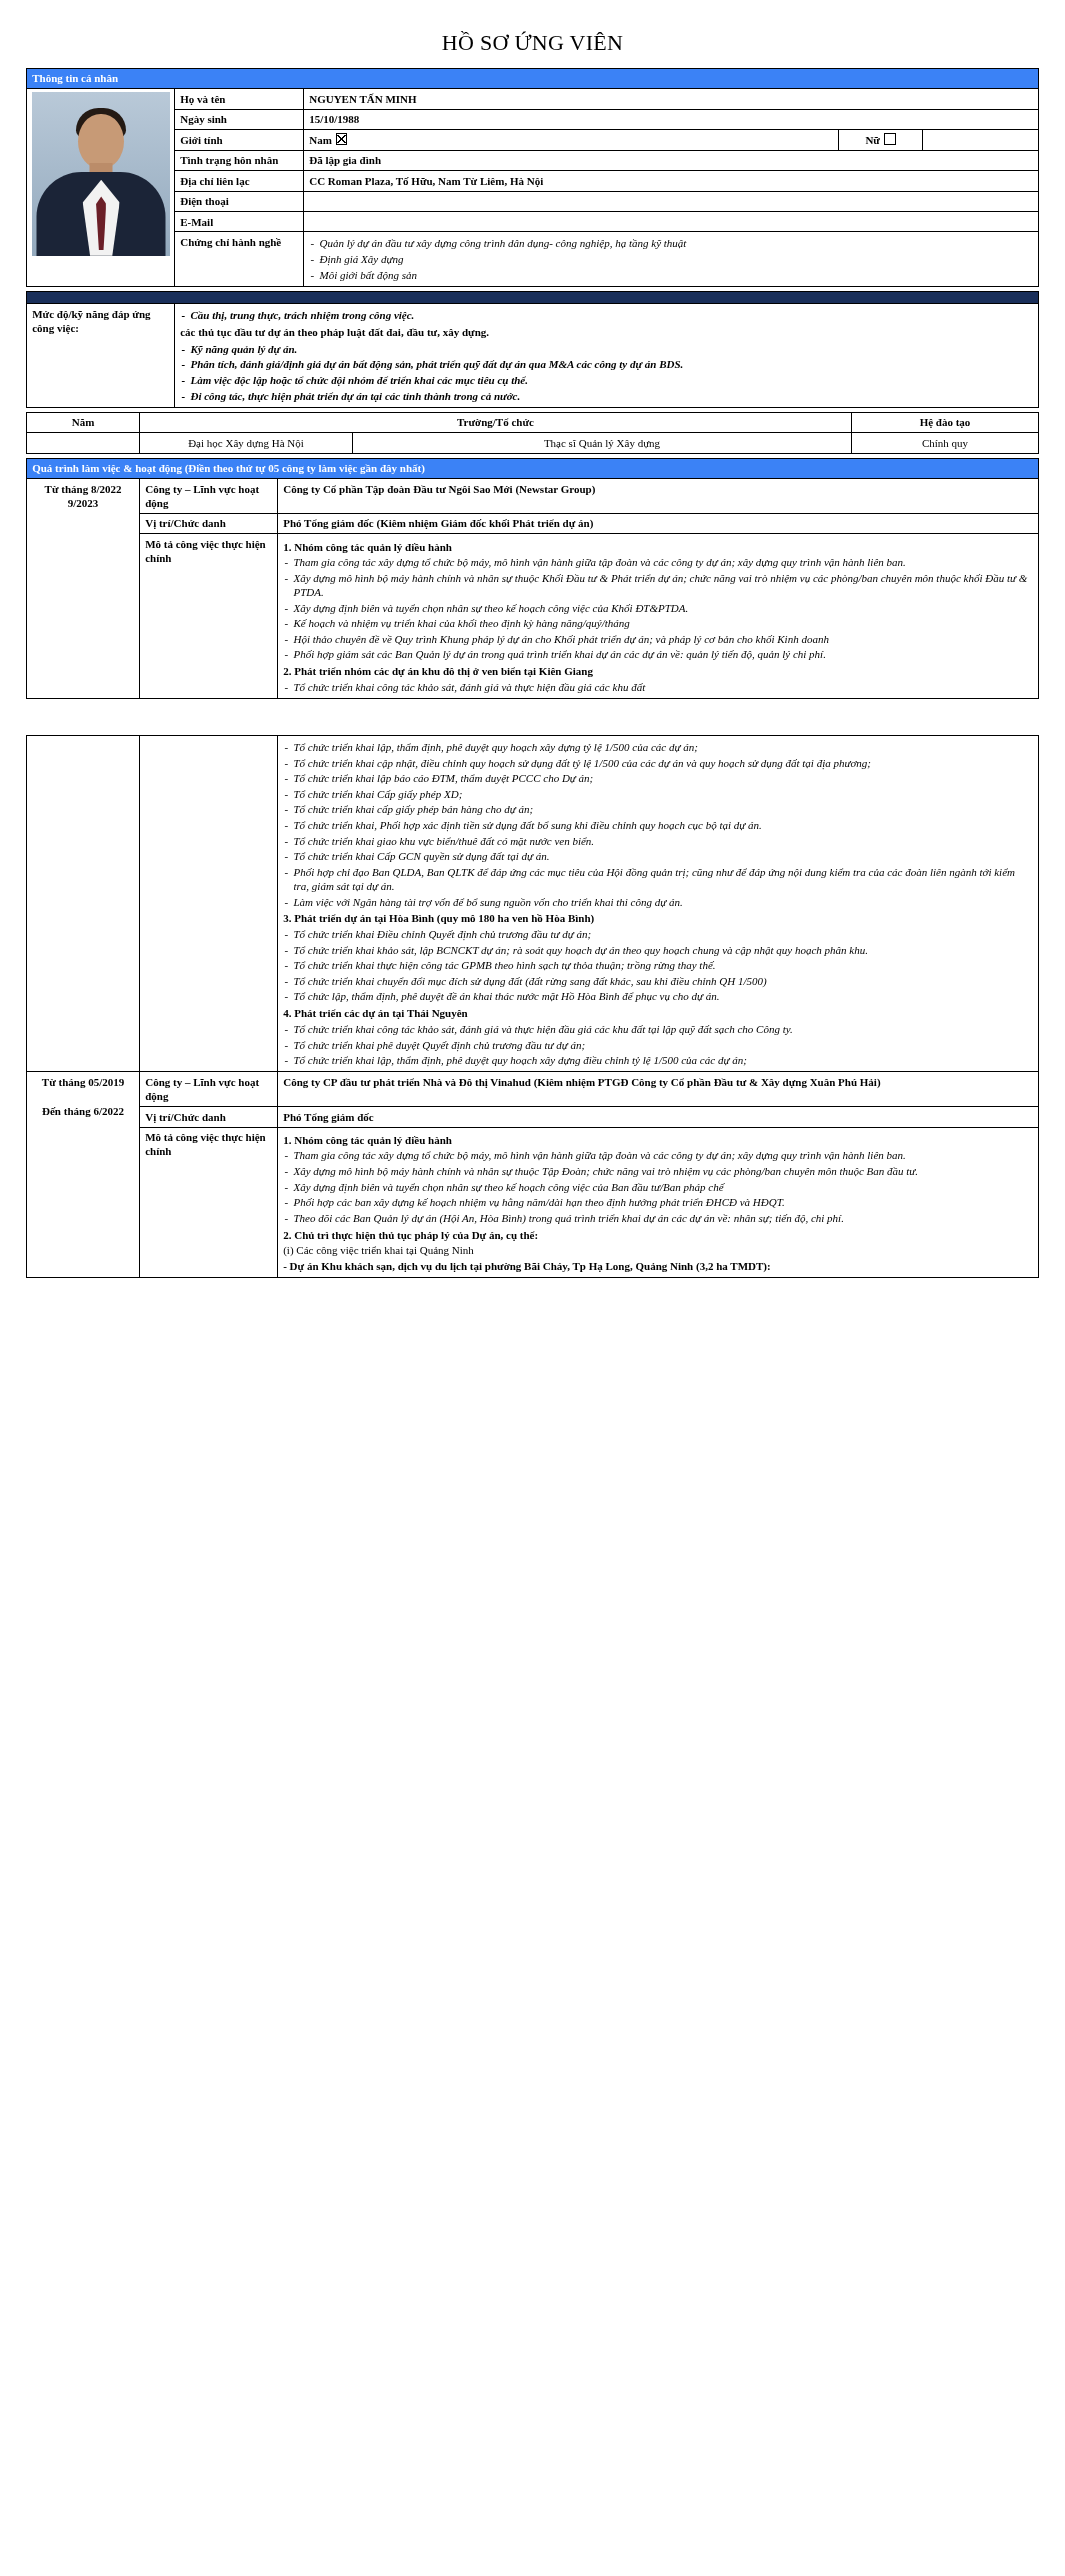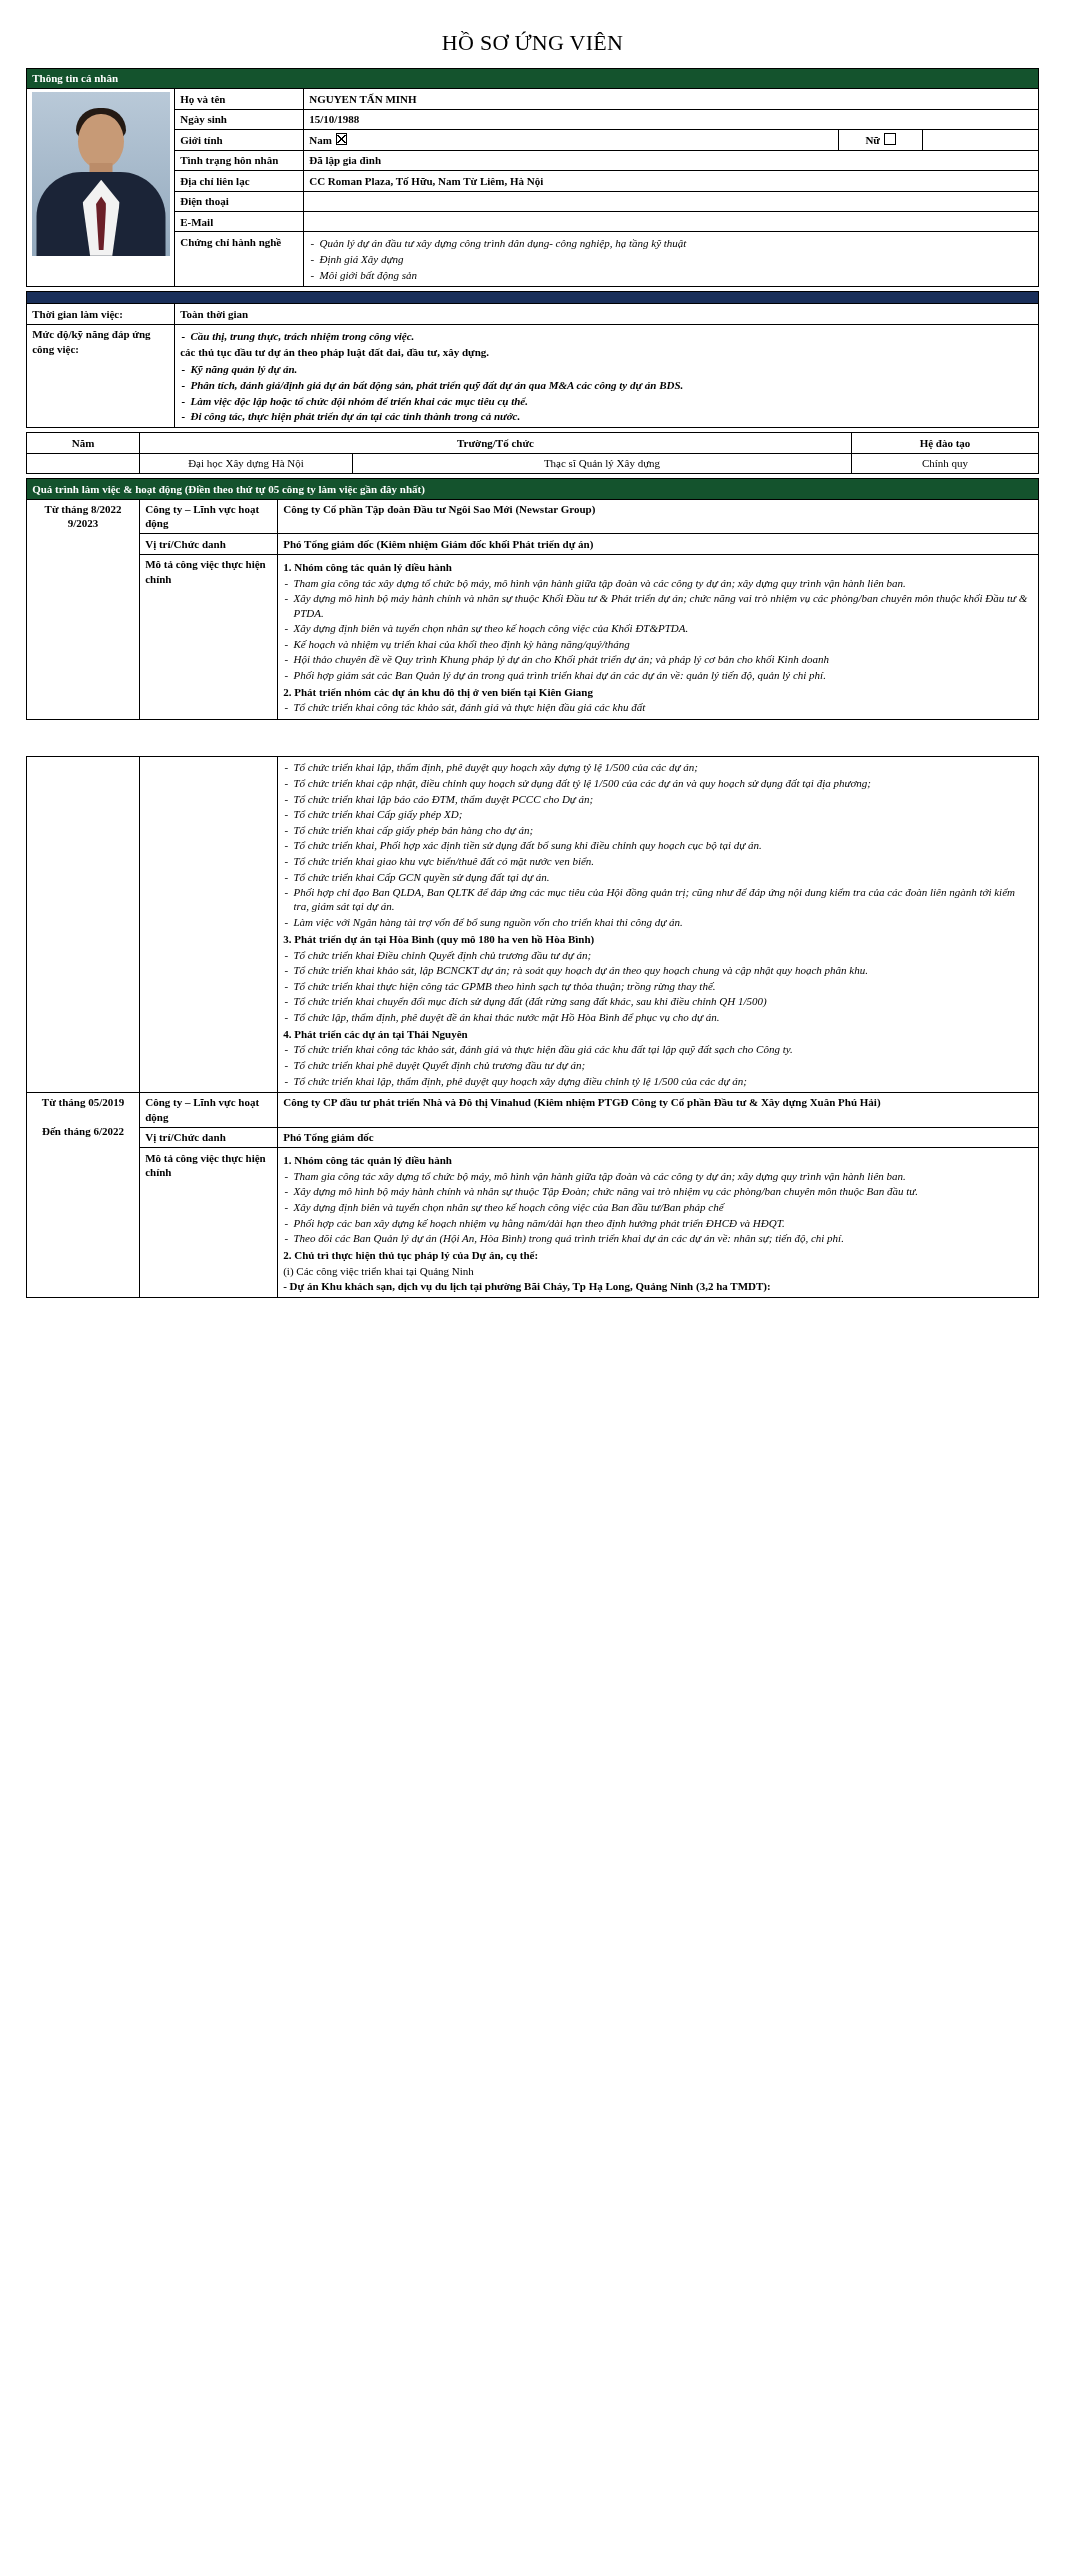--- a/index.html
+++ b/index.html
@@ -5,21 +5,21 @@
   html,body{margin:0;padding:0;background:#fff;}
   body{font-family:"Liberation Serif", serif; color:#000;}
   .page{width:1065px;margin:0 auto;position:relative;}
   .sheet{padding:0 26px;}
   h1.doc-title{
     text-align:center;font-size:22px;font-weight:normal;letter-spacing:0.3px;
     margin:30px 0 11.6px 0;font-family:"Liberation Serif", serif;
   }
   table.main{width:100%;border-collapse:collapse;table-layout:fixed;}
   table.main td,table.main th{border:0.6px solid #000;vertical-align:top;padding:2.6px 5.2px;font-size:11px;line-height:1.3;}
-  .bandrow td{background:#14532d;color:#fff;font-weight:bold;border:0.6px solid #1a2f5a;padding:3.2px 6.4px;font-size:11px;}
+  .bandrow td{background:#3b82f6;color:#fff;font-weight:bold;border:0.6px solid #1a2f5a;padding:3.2px 6.4px;font-size:11px;}
   .band-thin td{background:#1a2f5a;height:6.4px;padding:0;border:0.6px solid #1a2f5a;}
   .lbl{font-weight:bold;}
   .photo-cell{width:148px;background:#fff;padding:3.9px;}
   .photo{
     width:138px;height:164px;background:#c9d4df;position:relative;overflow:hidden;
   }
   .photo .bg{position:absolute;inset:0;background:linear-gradient(180deg,#b9c9d8 0%,#93a9bd 100%);}
   .photo .head{position:absolute;left:50%;top:22px;transform:translateX(-50%);width:46px;height:55px;border-radius:23px/28px;background:#c79a76;}
   .photo .hair{position:absolute;left:50%;top:16.7px;transform:translateX(-50%);width:50px;height:30px;border-radius:26px 26px 9px 9px;background:#241a14;}
   .photo .neck{position:absolute;left:50%;top:71px;transform:translateX(-50%);width:23px;height:19.3px;background:#bb8c69;}
@@ -124,24 +124,20 @@
     <table class="main" style="margin-top:3.9px">
       <colgroup>
           <col style="width:148px">
           <col style="width:auto">
         </colgroup>
       <tbody>
           <tr class="band-thin">
             <td colspan="2"></td>
           </tr>
       <tr>
-        <td class="b">Thời gian làm việc:</td>
-        <td class="b">Toàn thời gian</td>
-      </tr>
-      <tr>
         <td class="b mid">Mức độ/kỹ năng đáp ứng công việc:</td>
         <td>
           <ul class="dash">
             <li class="b">Cầu thị, trung thực, trách nhiệm trong công việc.</li>
           </ul>
           <div class="b" style="margin:2.6px 0">các thủ tục đầu tư dự án theo pháp luật đất đai, đầu tư, xây dựng.</div>
           <ul class="dash">
             <li class="b">Kỹ năng quản lý dự án.</li>
             <li class="b">Phân tích, đánh giá/định giá dự án bất động sản, phát triển quỹ đất dự án qua M&amp;A các công ty dự án BDS.</li>
             <li class="b">Làm việc độc lập hoặc tổ chức đội nhóm để triển khai các mục tiêu cụ thể.</li>

